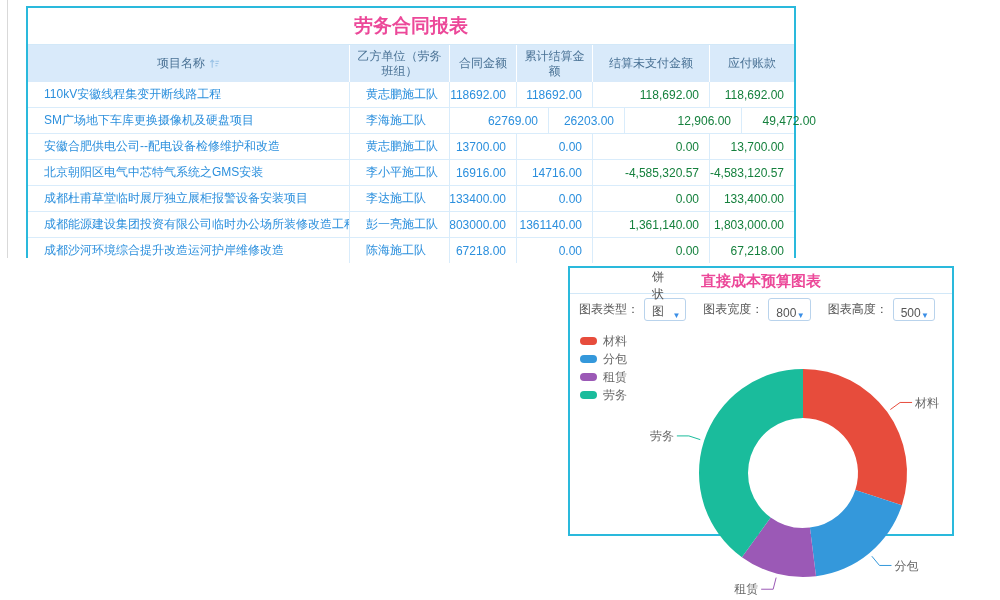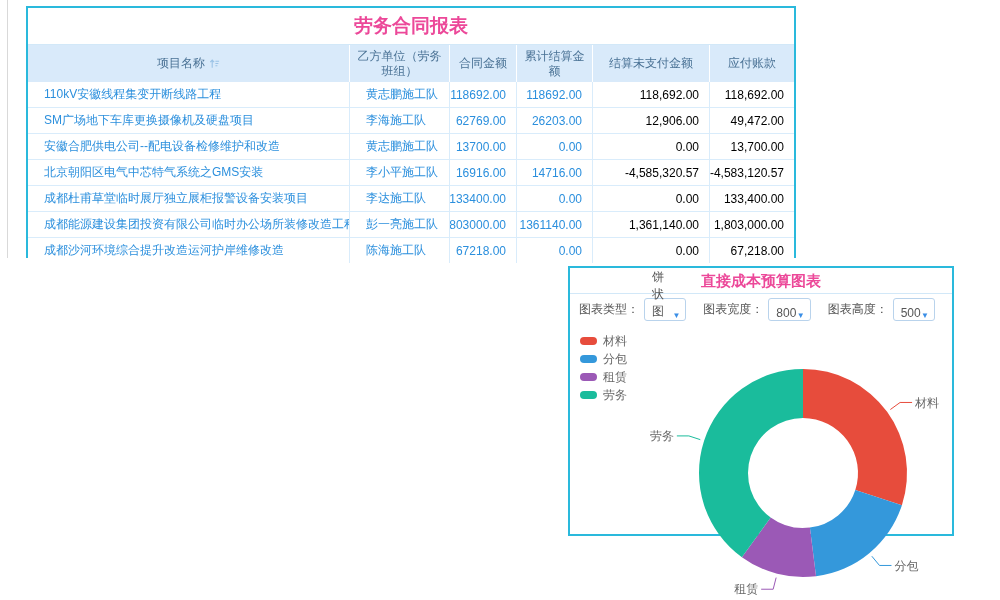--- a/index.html
+++ b/index.html
@@ -20,21 +20,21 @@
   .th:last-child{border-right:none;}
   .th .sort-ic{margin-left:4px;flex:0 0 auto;}
   .tr{display:flex;height:25px;font-size:12px;border-bottom:1px solid #d9ecfb;background:#fff;}
   .tr:last-child{border-bottom:none;}
   .td{box-sizing:border-box;border-right:1px solid #d9ecfb;display:flex;align-items:center;
       white-space:nowrap;overflow:hidden;}
   .td:last-child{border-right:none;}
   .td.left{justify-content:flex-start;padding:0 4px 0 16px;}
   .td.right{justify-content:flex-end;padding:0 10px 0 4px;}
   .td.blue{color:#2b8fdd;}
-  .td.dark{color:#000000;}
+  .td.dark{color:#15803d;}
   .controls{display:flex;align-items:center;height:30px;padding-left:9px;font-size:12px;color:#555;}
   .ctl-label{margin-right:5px;flex:0 0 auto;}
   .select{width:68px;height:21px;border:1px solid #b9d3ec;border-radius:3px;display:flex;
       align-items:flex-end;justify-content:space-between;padding:0 5px 0 7px;margin-right:17px;
       color:#555;background:#fff;cursor:pointer;box-sizing:content-box;}
   .select .arrow{color:#3a8ee6;font-size:8px;line-height:1;}
   .legend{position:absolute;left:10px;top:64px;}
   .legend-item{display:flex;align-items:center;height:18px;cursor:pointer;}
   .legend-marker{width:17px;height:8px;border-radius:4px;margin-right:6px;flex:0 0 auto;}
   .legend-label{font-size:12px;color:#666;}
@@ -76,21 +76,21 @@
         <div class="td left blue" style="flex: 0 0 322px;">110kV安徽线程集变开断线路工程</div>
         <div class="td left blue" style="flex: 0 0 100px;">黄志鹏施工队</div>
         <div class="td right blue" style="flex: 0 0 67px;">118692.00</div>
         <div class="td right blue" style="flex: 0 0 76px;">118692.00</div>
         <div class="td right dark" style="flex: 0 0 117px;">118,692.00</div>
         <div class="td right dark" style="flex: 0 0 84px;">118,692.00</div>
       </div>
       <div class="tr">
         <div class="td left blue" style="flex: 0 0 322px;">SM广场地下车库更换摄像机及硬盘项目</div>
         <div class="td left blue" style="flex: 0 0 100px;">李海施工队</div>
-        <div class="td right blue" style="flex: 0 0 67px;">62769.00</div>
+        <div class="td right blue" style="flex: 0 0 67px; margin-left: 32px;">62769.00</div>
         <div class="td right blue" style="flex: 0 0 76px;">26203.00</div>
         <div class="td right dark" style="flex: 0 0 117px; text-align: center;">12,906.00</div>
         <div class="td right dark" style="flex: 0 0 84px;">49,472.00</div>
       </div>
       <div class="tr">
         <div class="td left blue" style="flex: 0 0 322px;">安徽合肥供电公司--配电设备检修维护和改造</div>
         <div class="td left blue" style="flex: 0 0 100px;">黄志鹏施工队</div>
         <div class="td right blue" style="flex: 0 0 67px;">13700.00</div>
         <div class="td right blue" style="flex: 0 0 76px;">0.00</div>
         <div class="td right dark" style="flex: 0 0 117px;">0.00</div>

